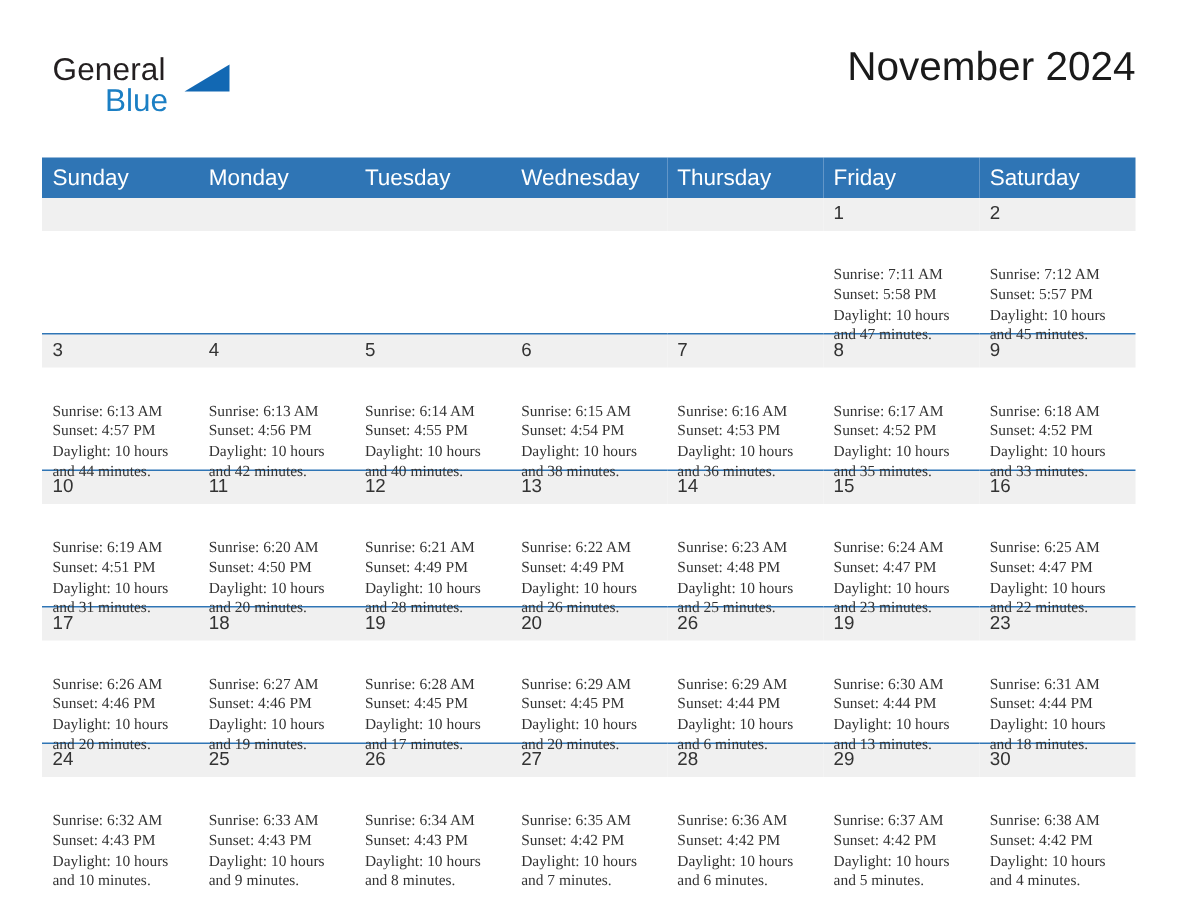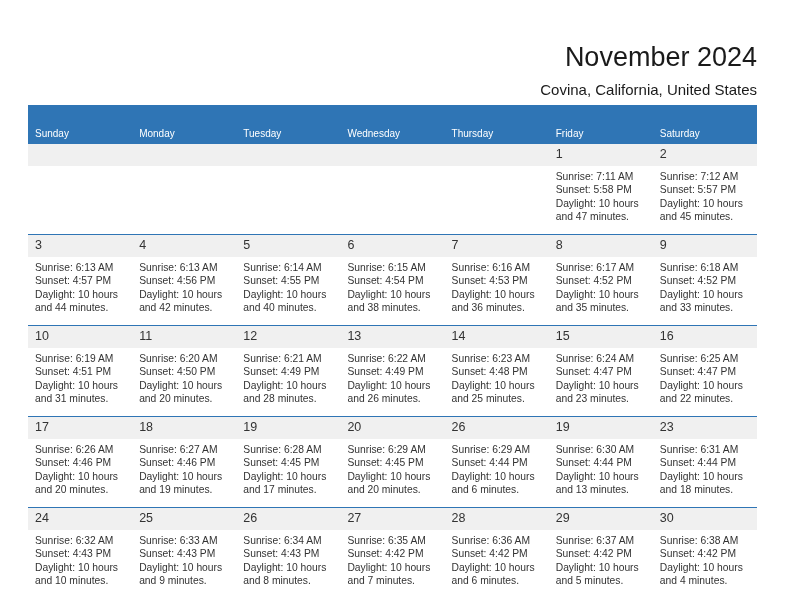--- a/index.html
+++ b/index.html
@@ -59,21 +59,21 @@
     top: 8px;
     width: 0;
     height: 0;
     border-left: 30px solid transparent;
     border-bottom: 18px solid #1268b3;
   }
 
   .title-block {
     position: absolute;
     right: 0;
-    top: 13px;
+    top: 0;
     text-align: right;
     margin-left: 36px;
   }
   .cal-title {
     font-size: 27px;
     font-weight: normal;
     line-height: 32px;
     color: #1a1a1a;
     white-space: nowrap;
   }
@@ -91,24 +91,24 @@
     position: absolute;
     left: 28px;
     top: 105px;
     width: 729px;
     border-collapse: collapse;
     table-layout: fixed;
   }
   .calendar th {
     background: #2f75b5;
     color: #ffffff;
-    font-size: 10px;
+    font-size: 15px;
     font-weight: normal;
     text-align: left;
-    padding: 23px 0 5px 7px;
+    padding: 5px 0 5px 7px;
     height: 11px;
     border: none;
   }
   .calendar td {
     width: 104.14px;
     vertical-align: top;
     padding: 0;
     border: none;
     border-top: 1px solid #2f75b5;
     height: 90px;
@@ -125,40 +125,45 @@
     font-size: 12.5px;
     color: #333333;
     padding: 3px 0 4px 7px;
     height: 15px;
     box-sizing: content-box;
   }
   .daynum.empty {
     color: transparent;
   }
   .details {
-    padding: 4px 6px 0 7px;
+    padding: 23px 6px 0 7px;
     font-size: 10.3px;
     line-height: 13.3px;
     color: #333333;
+    font-family: Liberation Serif, serif;
   }
   .details div {
     white-space: nowrap;
   }
 </style>
 </head>
 <body>
 
 <div class="page">
 
   <div class="header">
 
+    <div class="brand">
+      <span class="brand-general">General</span>
+      <span class="brand-triangle"></span>
+      <span class="brand-blue">Blue</span>
+    </div>
 
     <div class="title-block">
       <div class="cal-title">November 2024</div>
-      <div class="cal-subtitle">Covina, California, United States</div>
     </div>
 
   </div>
 
   <table class="calendar">
     <thead>
       <tr>
         <th>Sunday</th>
         <th>Monday</th>
         <th>Tuesday</th>

